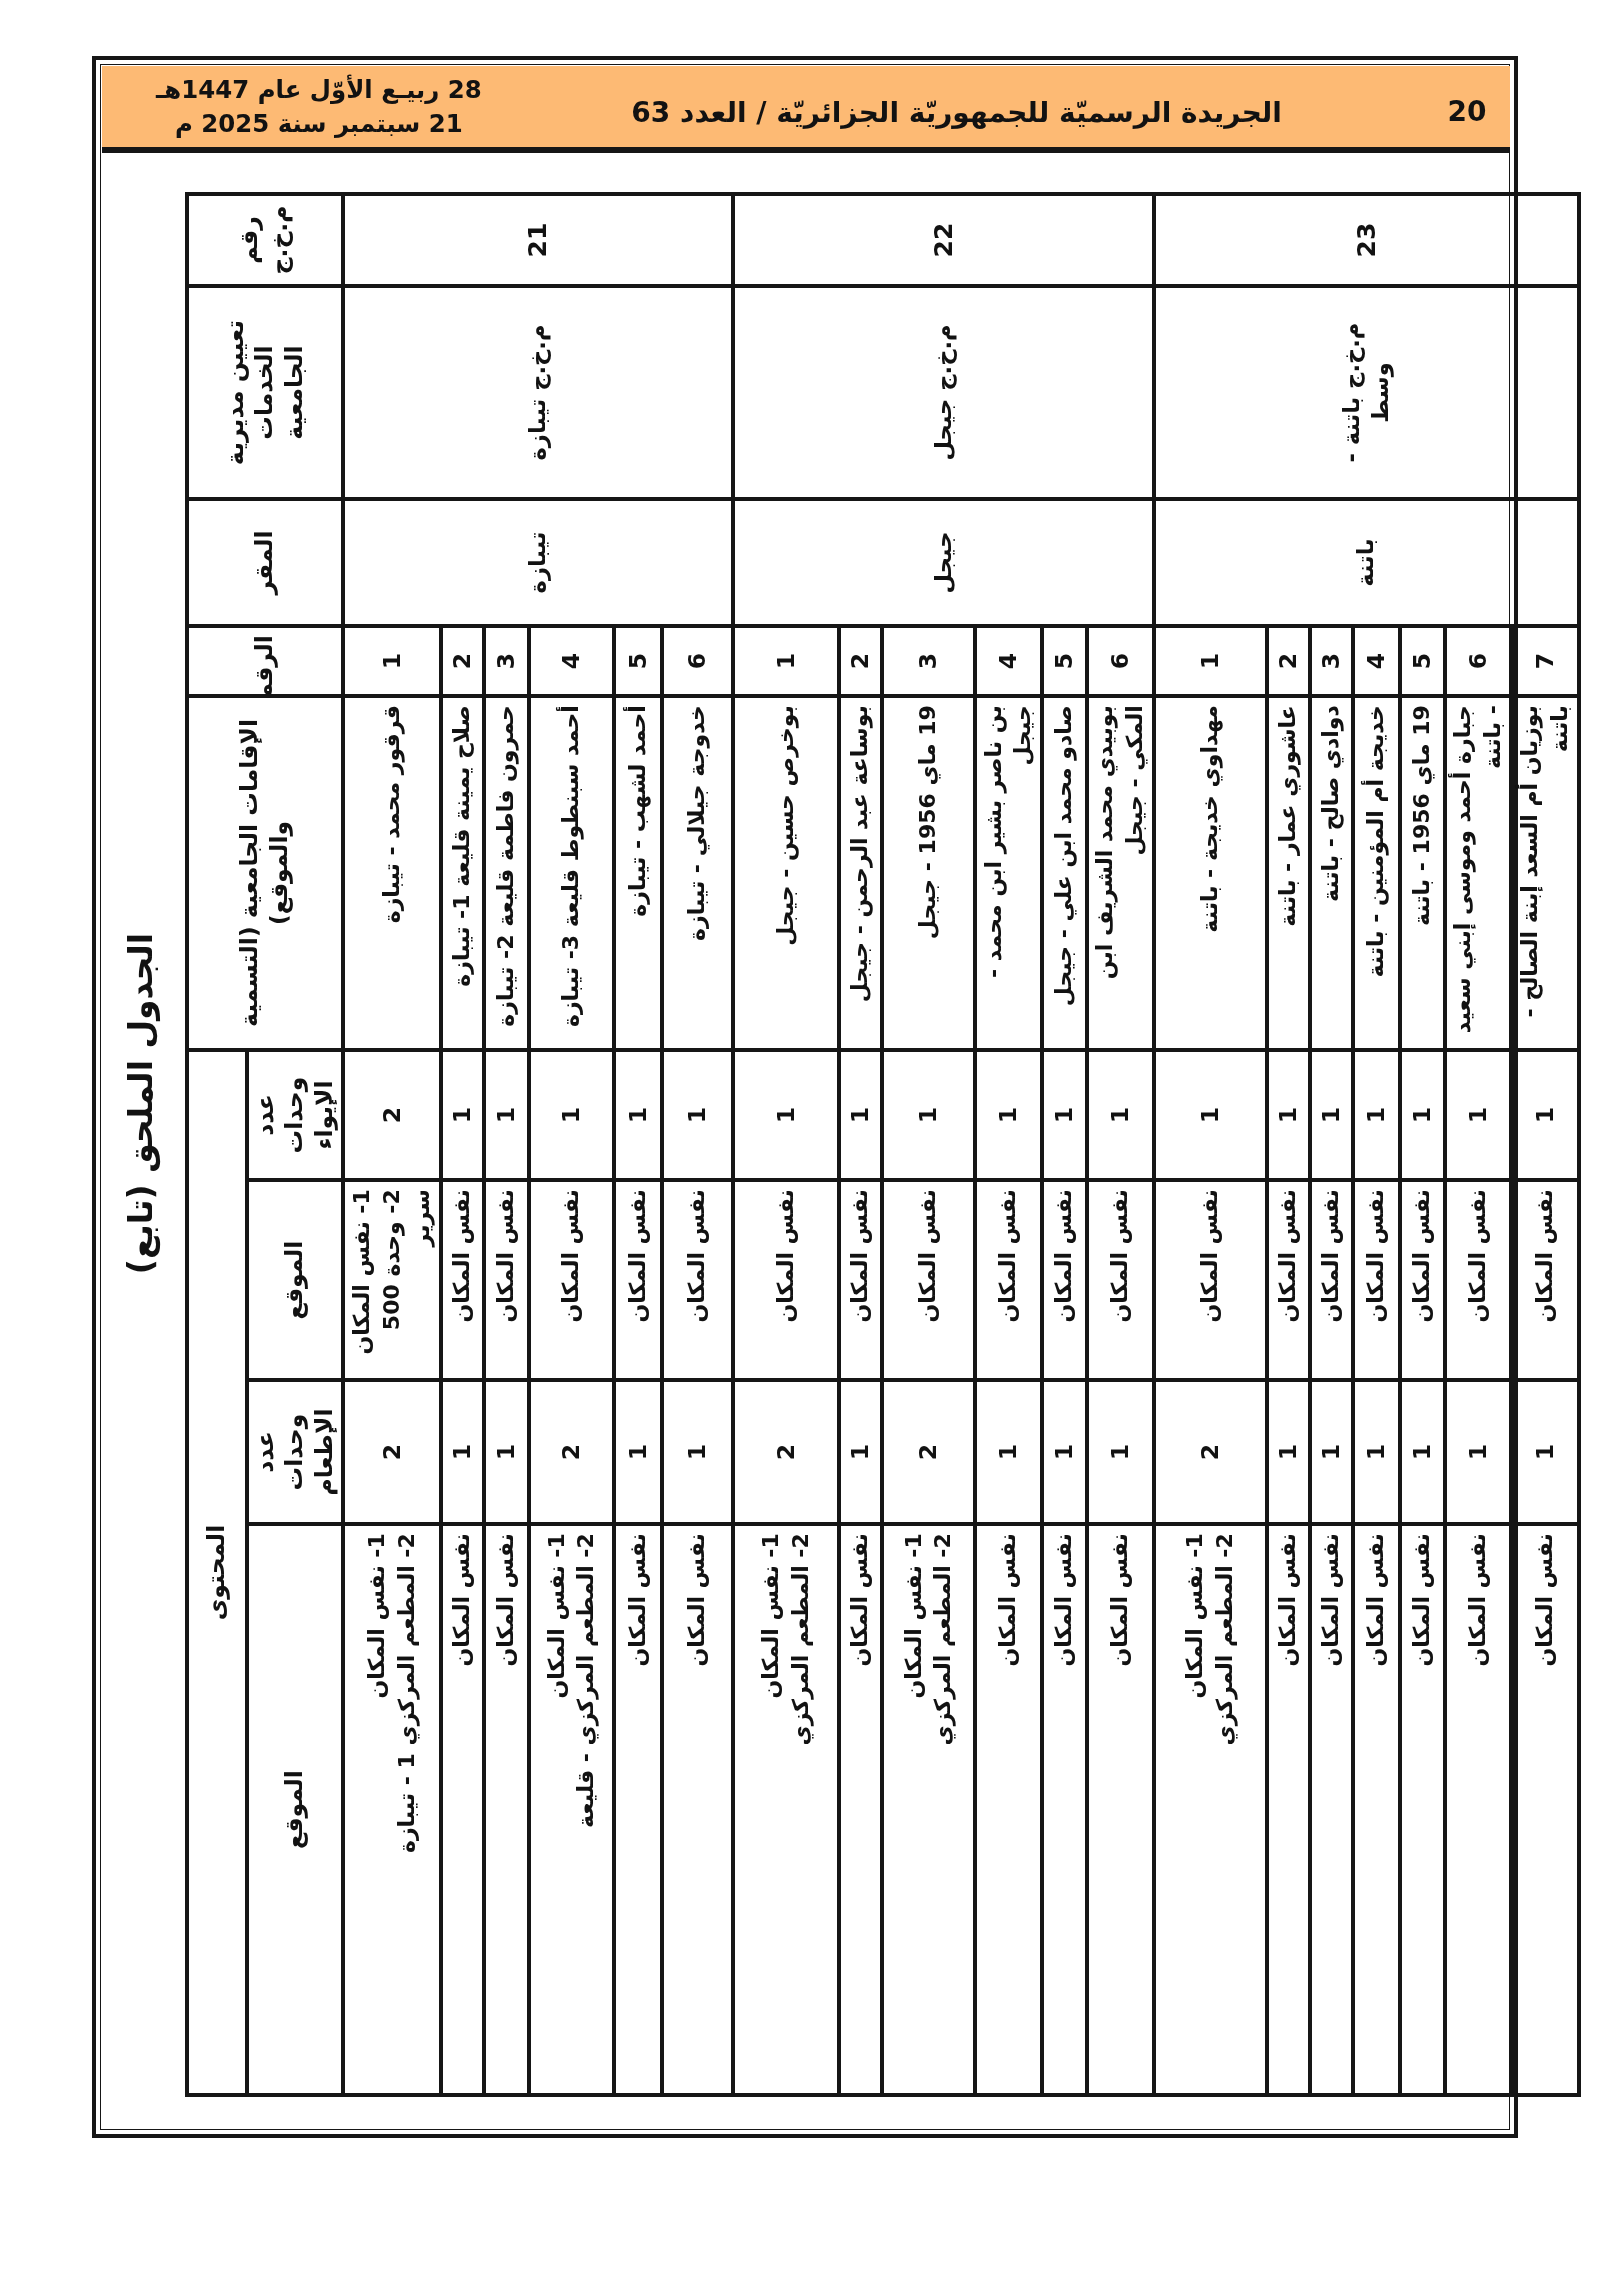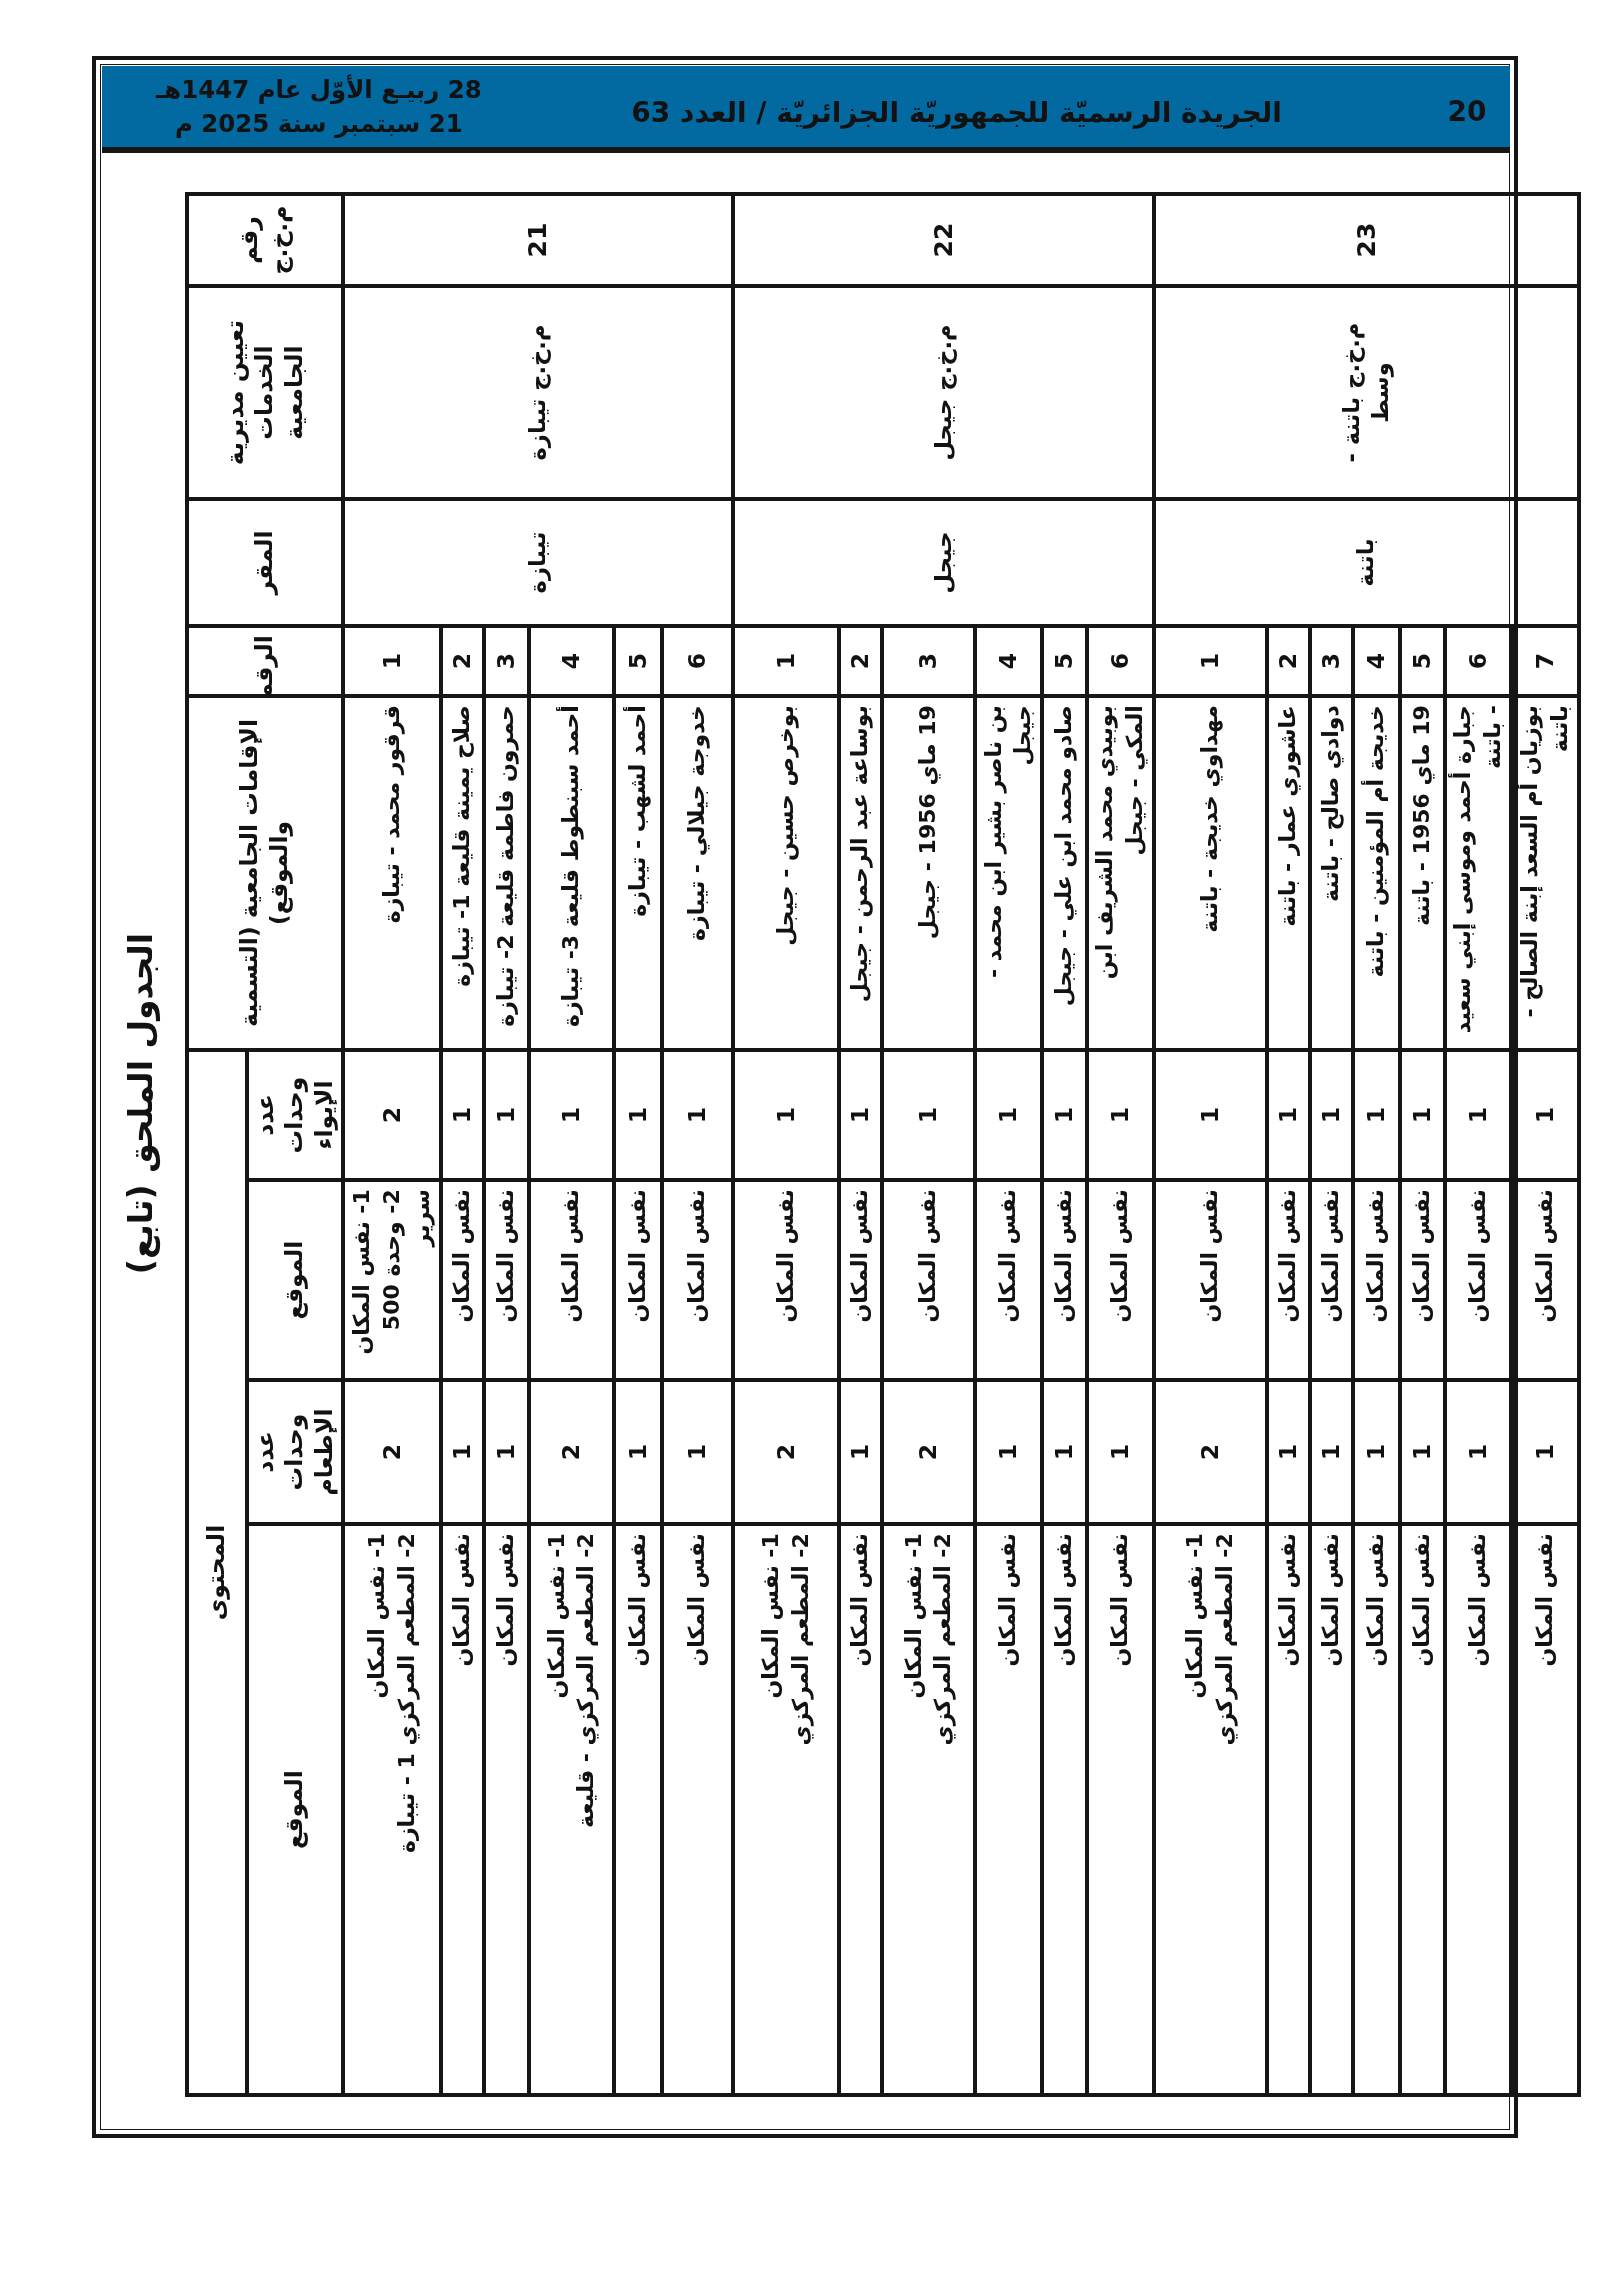--- a/index.html
+++ b/index.html
@@ -4,21 +4,21 @@
 <style>
   html,body{margin:0;padding:0;background:#e8e8e8;}
   .page{position:relative;width:1615px;height:2285px;background:#ffffff;overflow:hidden;
         font-family:"DejaVu Sans",sans-serif;color:#121212;}
   
   .frame-outer{position:absolute;left:92px;top:56px;width:1418px;height:2074px;
                border:4.5px solid #161616;}
   .frame-inner{position:absolute;left:3.6px;top:3.6px;right:3.6px;bottom:3.6px;border:1.8px solid #161616;}
   
   .masthead{position:absolute;left:102px;top:66px;width:1408px;height:81px;
-            background:#0369a1;border-bottom:6.3px solid #161616;
+            background:#fdba74;border-bottom:6.3px solid #161616;
             display:flex;align-items:center;}
   .mh-dates{direction:rtl;text-align:center;font-weight:bold;font-size:24.4px;line-height:34px;
             margin-left:54px;white-space:nowrap;}
   .mh-title{flex:1;direction:rtl;text-align:center;font-weight:bold;font-size:28px;
             padding-top:12.7px;}
   .mh-page{font-weight:bold;font-size:28px;margin-right:23.5px;margin-left:16px;padding-top:9px;}
   
   .side-title-wrap{position:absolute;left:105px;top:891px;width:72px;height:425px;}
   .side-title{position:absolute;left:0;top:425px;width:425px;height:72px;
               transform:rotate(-90deg);transform-origin:0 0;

